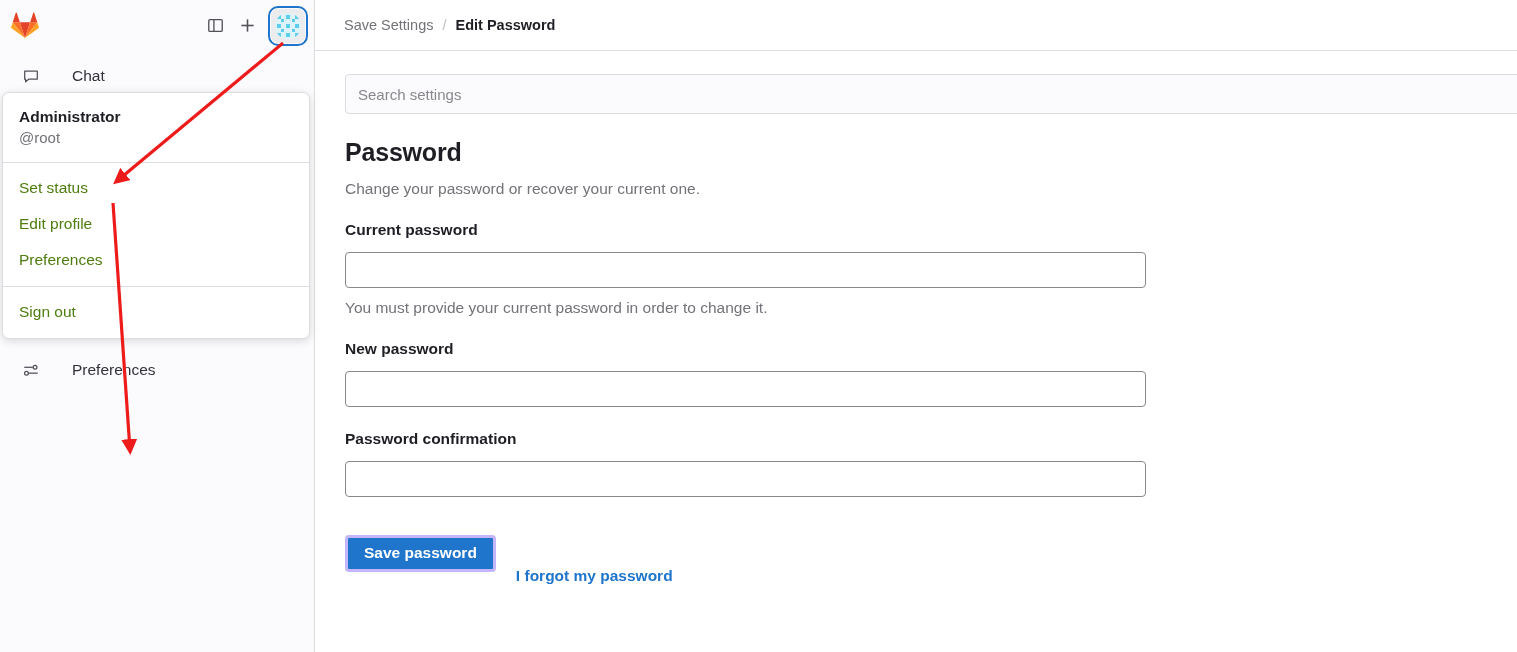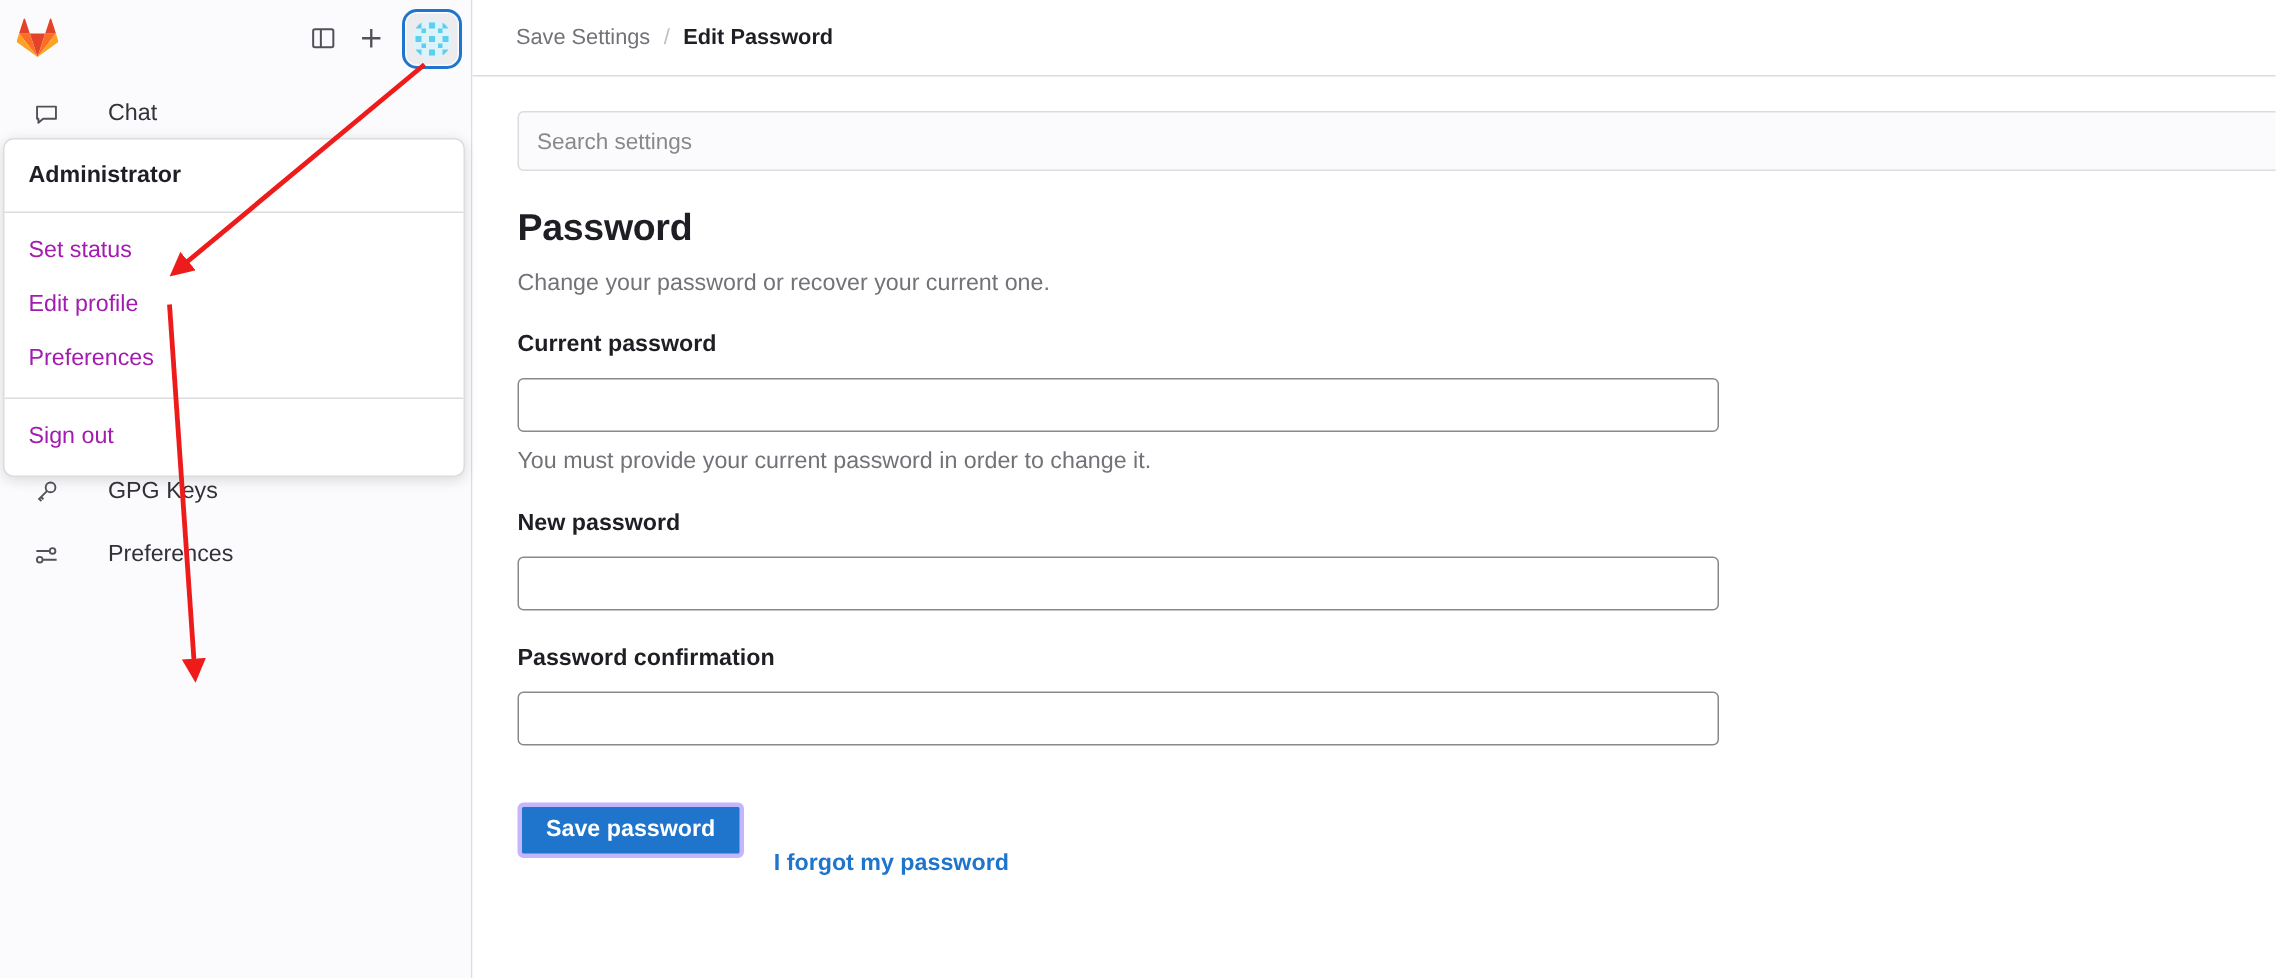--- a/index.html
+++ b/index.html
@@ -87,21 +87,21 @@
     overflow: hidden;
     margin-top: 41px;
   }
   .dd-user { padding: 13px 16px 14px 16px; }
   .dd-name { font-size: 15.5px; font-weight: bold; color: #1f1e24; line-height: 21px; }
   .dd-handle { font-size: 15px; color: #737278; line-height: 21px; }
   .dd-sep { height: 1px; background: #dcdcde; }
   .dd-group { padding: 7px 0 8px 0; }
   .dd-item {
     height: 36px; display: flex; align-items: center;
-    padding: 0 16px; font-size: 15.5px; color: #a21caf;
+    padding: 0 16px; font-size: 15.5px; color: #4d7c0f;
     cursor: pointer;
   }
 
   
   .main { flex: 1 1 auto; position: relative; background: #fff; height: 652px; }
   .crumbbar {
     height: 51px; display: flex; align-items: center;
     padding-left: 29px;
     border-bottom: 1px solid #dcdcde;
     font-size: 14.5px;
@@ -308,20 +308,21 @@
           </svg>
         </span>
         <span>Preferences</span>
       </div>
 
     </div>
 
     <div class="dropdown">
       <div class="dd-user">
         <div class="dd-name">Administrator</div>
+        <div class="dd-handle">@root</div>
       </div>
       <div class="dd-sep"></div>
       <div class="dd-group">
         <div class="dd-item">
           <span>Set status</span>
         </div>
         <div class="dd-item">
           <span>Edit profile</span>
         </div>
         <div class="dd-item">

